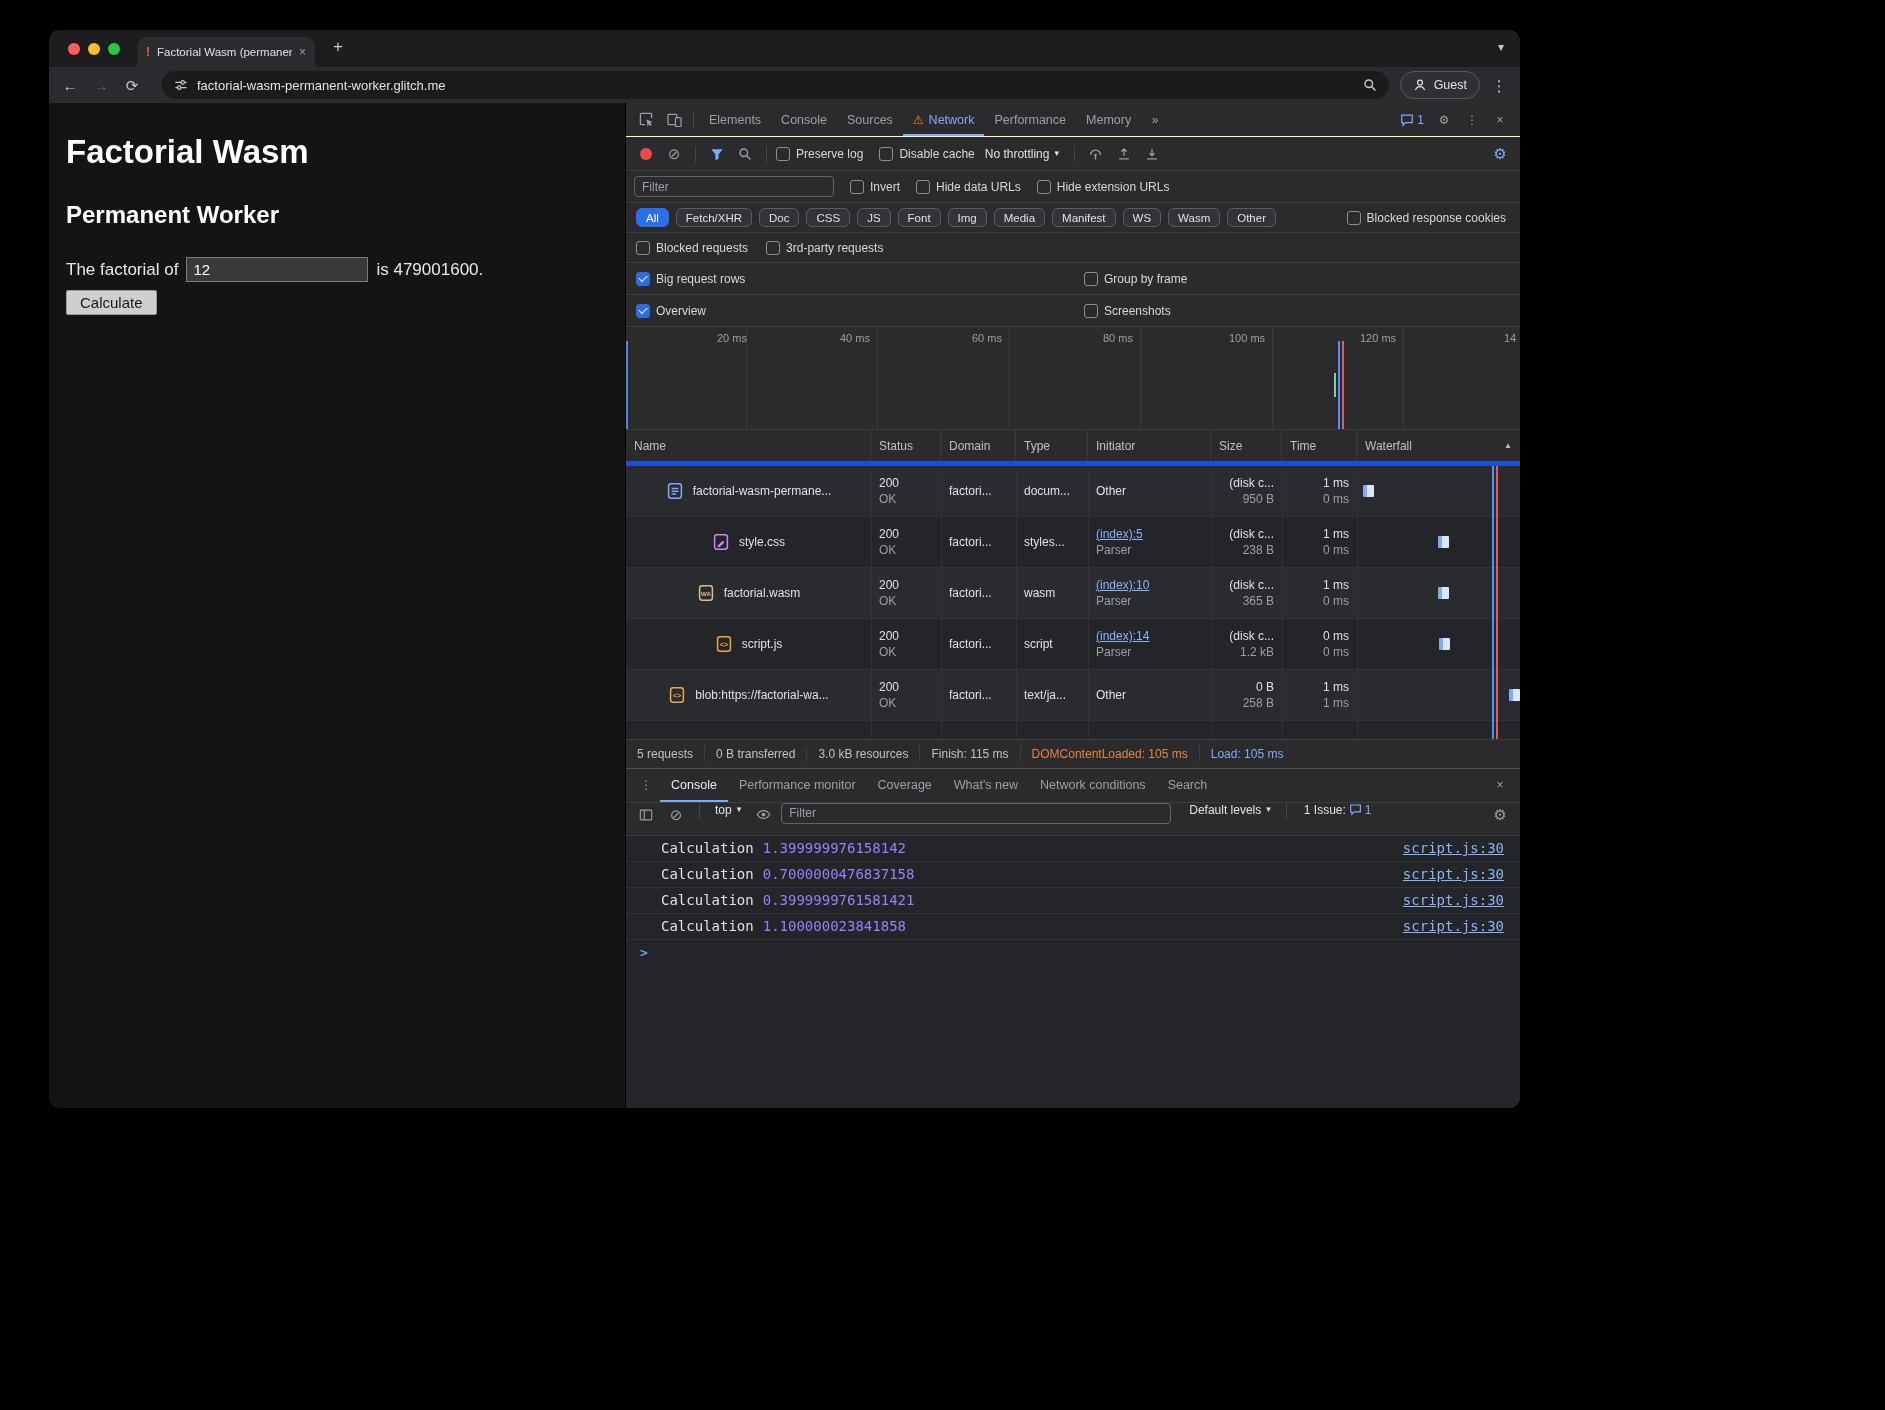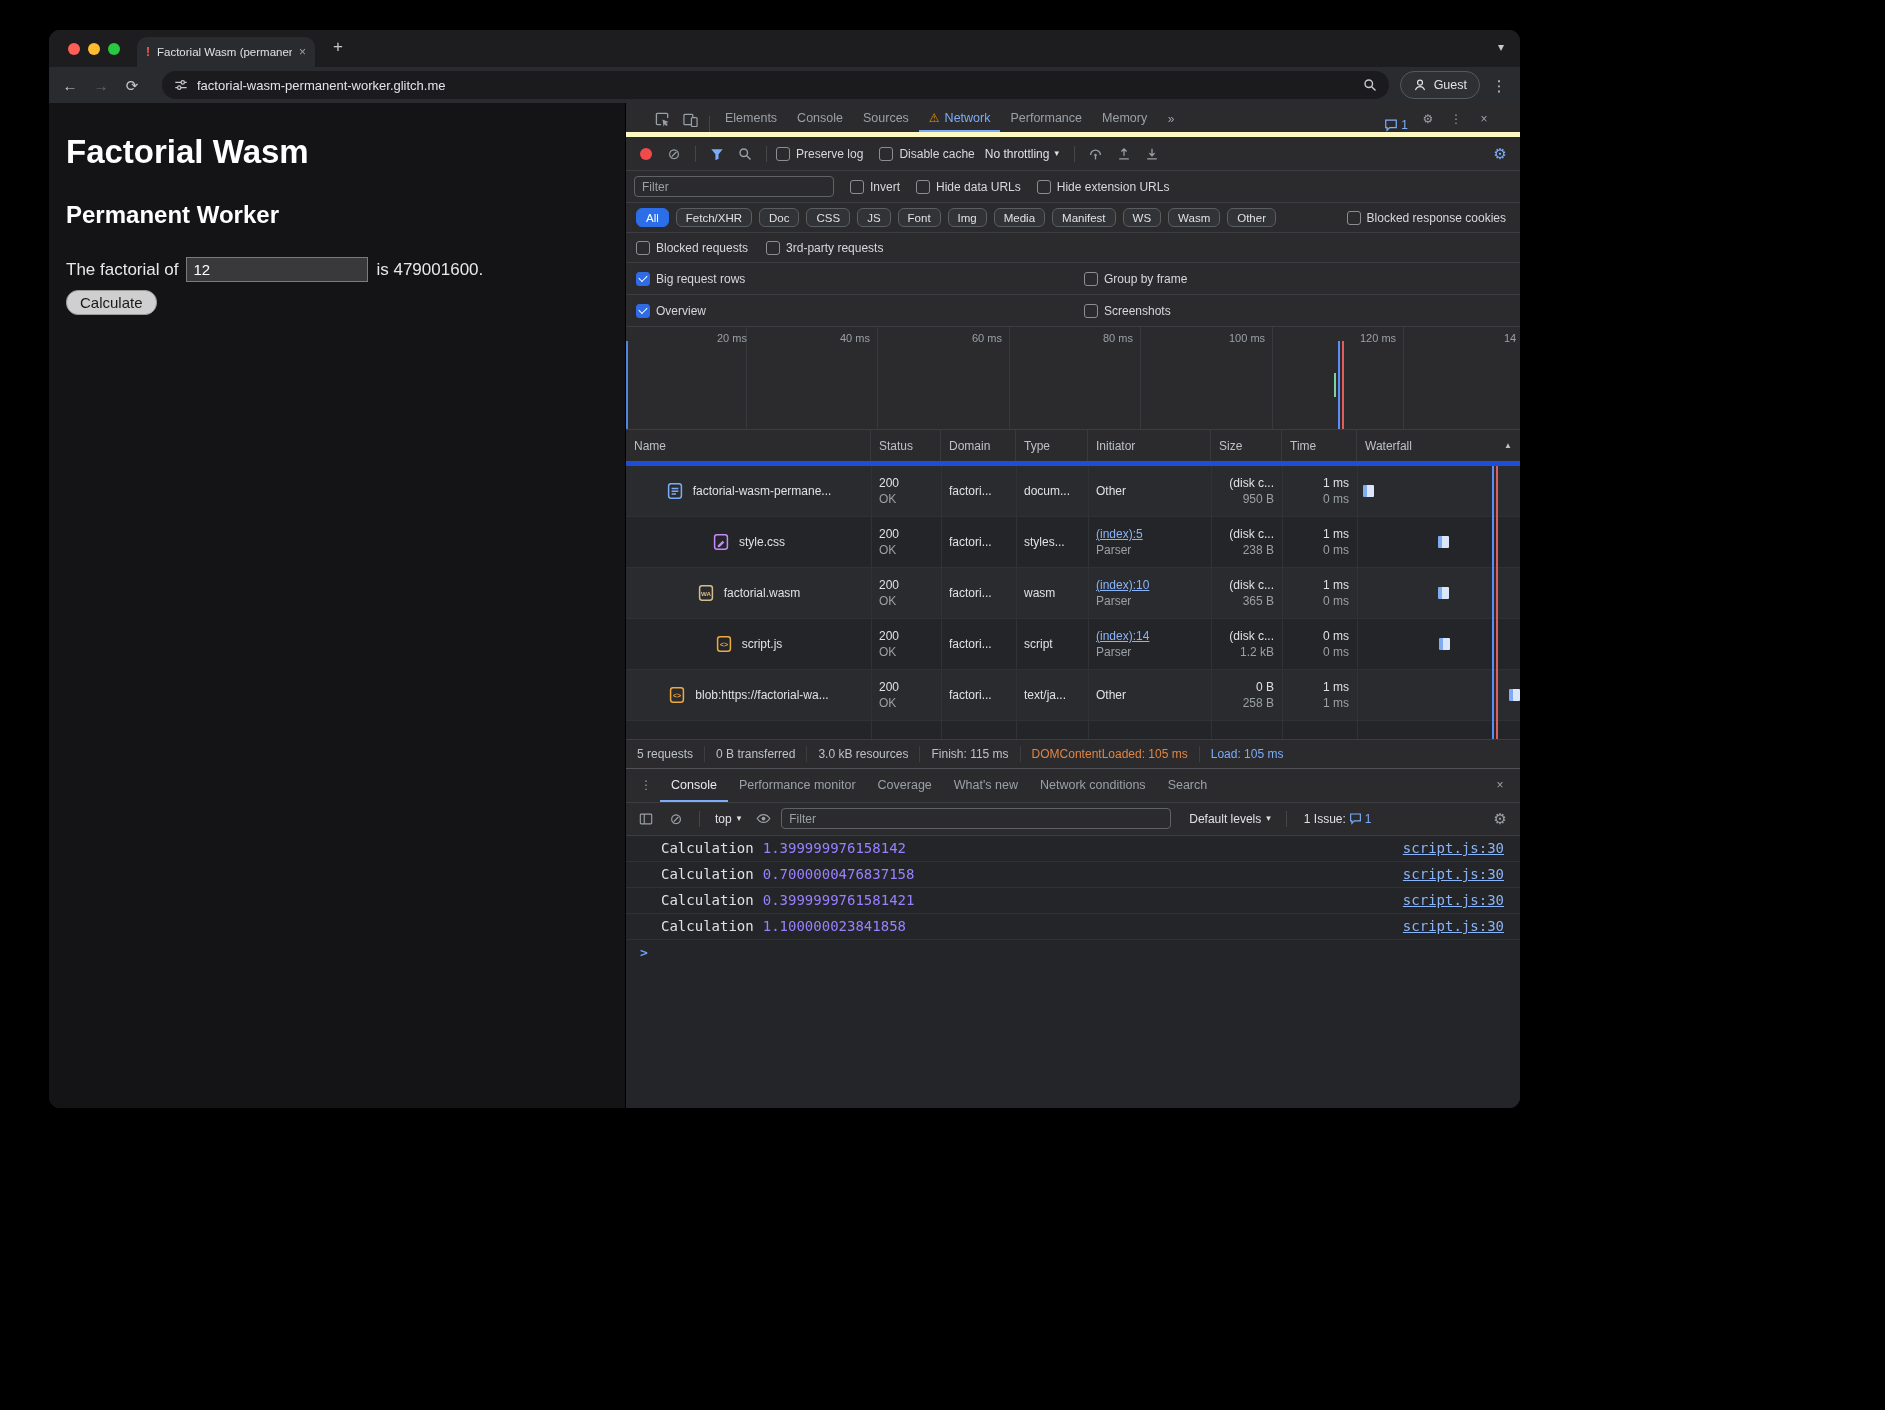--- a/index.html
+++ b/index.html
@@ -30,24 +30,24 @@
 .url-text{color:#e3e4e8;font-size:13px}
 .sp{flex:1}
 .guest{height:28px;border:1px solid #55585c;background:#2f3034;border-radius:14px;display:flex;align-items:center;gap:7px;padding:0 12px;color:#dfe1e5;font-size:12.5px}
 
 .content{display:flex;height:1005px}
 .pagearea{width:576px;background:#141417;flex:none}
 .page-h1{margin:30px 0 0 17px;font-size:33px;font-weight:700;color:#fff}
 .page-h2{margin:30px 0 0 17px;font-size:24px;font-weight:700;color:#fff}
 .page-line{margin:28px 0 0 17px;font-size:17px;color:#e8e8e8;display:flex;align-items:center;gap:8px}
 .factorial-input{width:182px;height:25px;background:#39393c;border:1px solid #7b7b7e;color:#fff;font-size:15px;padding:0 6px;font-family:inherit}
-.calc-btn{margin:8px 0 0 17px;font-size:15px;padding:3px 13px;background:#cfcfcf;color:#1a1a1a;border:1px solid #9a9a9a;border-radius:12px;font-family:inherit}
+.calc-btn{margin:8px 0 0 17px;font-size:15px;padding:3px 13px;background:#cfcfcf;color:#1a1a1a;border:1px solid #9a9a9a;border-radius:2px;font-family:inherit}
 
 .devtools{flex:1;background:#2b2b2e;border-left:1px solid #000;display:flex;flex-direction:column;color:#dfe1e5;font-size:12px}
-.dt-tabbar{height:34px;flex:none;display:flex;align-items:flex-end;border-bottom:5px solid #fef9c3;padding:0 22px}
+.dt-tabbar{height:34px;flex:none;display:flex;align-items:center;border-bottom:1px solid #fef9c3;padding:0 6px}
 .dt-icon{width:28px;height:26px;display:flex;align-items:center;justify-content:center;color:#9aa0a6}
 .dt-tab{height:100%;display:flex;align-items:center;gap:5px;padding:0 10px;color:#9aa0a6;font-size:12.5px;white-space:nowrap}
 .dt-tab.sel{color:#7cacf8;box-shadow:inset 0 -2px 0 #7cacf8}
 .warn-tri{color:#f29900;font-size:12px}
 .mlauto{margin-left:auto}
 .bubble-wrap{display:flex;align-items:center;gap:3px;color:#7cacf8;padding:0 6px}
 .vsep{width:1px;height:16px;background:#45464a;margin:0 5px;flex:none}
 .net-toolbar{height:34px;flex:none;display:flex;align-items:center;gap:4px;padding:0 8px;border-bottom:1px solid #3c3d40}
 .tool{width:24px;height:24px;display:flex;align-items:center;justify-content:center;color:#9aa0a6;flex:none;font-size:15px}
 .rec{width:12px;height:12px;border-radius:50%;background:#f04a4a}
@@ -86,21 +86,21 @@
 .l2{color:#9aa0a6}
 .ilink{color:#8ab4f8;text-decoration:underline}
 .wfcell{position:relative;padding:0}
 .wbar{position:absolute;top:19px;width:11px;height:12px;background:linear-gradient(90deg,#7fabf2 0 35%,#dce6fa 35%);border-radius:1px}
 .nt-summary{height:29px;flex:none;display:flex;align-items:center;background:#2b2b2e;border-top:1px solid #3c3d40;color:#bdc1c6;font-size:12px}
 .sum{padding:0 11px;border-right:1px solid #3c3d40;height:16px;display:flex;align-items:center;white-space:nowrap}
 .sum.dcl{color:#e08544}.sum.load{color:#7cacf8;border-right:none}
 .drawer-tabs{height:35px;flex:none;display:flex;align-items:center;border-top:1px solid #515257;border-bottom:1px solid #3c3d40;background:#2b2b2e;padding:0 6px}
 .drw-tab{height:100%;display:flex;align-items:center;padding:0 11px;color:#9aa0a6;font-size:12.5px;white-space:nowrap}
 .drw-tab.sel{color:#e8eaed;box-shadow:inset 0 -2px 0 #7cacf8}
-.console-toolbar{height:33px;flex:none;display:flex;align-items:center;gap:6px;padding:0 8px;border-bottom:1px solid #3c3d40;background:#2b2b2e}
+.console-toolbar{height:33px;flex:none;display:flex;align-items:flex-start;gap:6px;padding:0 8px;border-bottom:1px solid #3c3d40;background:#2b2b2e}
 .ct-select{display:flex;align-items:center;gap:5px;color:#dfe1e5;padding:0 4px;white-space:nowrap}
 .ct-filter{width:390px;height:21px;background:transparent;border:1px solid #5f6368;border-radius:4px;color:#dfe1e5;padding:0 7px;font-size:12px;font-family:inherit}
 .console-area{flex:1;background:#242528;display:flex;flex-direction:column;overflow:hidden}
 .cmsg{height:26px;flex:none;display:flex;align-items:center;padding:0 16px 0 35px;border-bottom:1px solid #303134;font-family:"DejaVu Sans Mono",monospace;font-size:14px;color:#dfe1e5}
 .cval{color:#9980ff;margin-left:9px}
 .csrc{margin-left:auto;color:#8ab4f8;text-decoration:underline}
 .prompt{height:26px;flex:none;display:flex;align-items:center;padding:0 14px;color:#6ea0f7;font-weight:700;font-family:"DejaVu Sans Mono",monospace;font-size:13px}
 svg{display:block}
 </style>
 </head>

